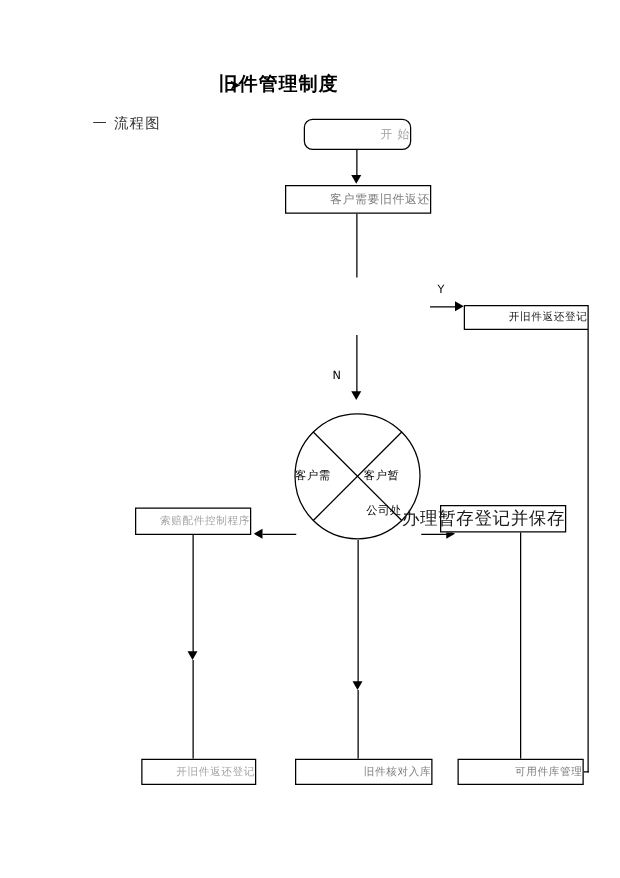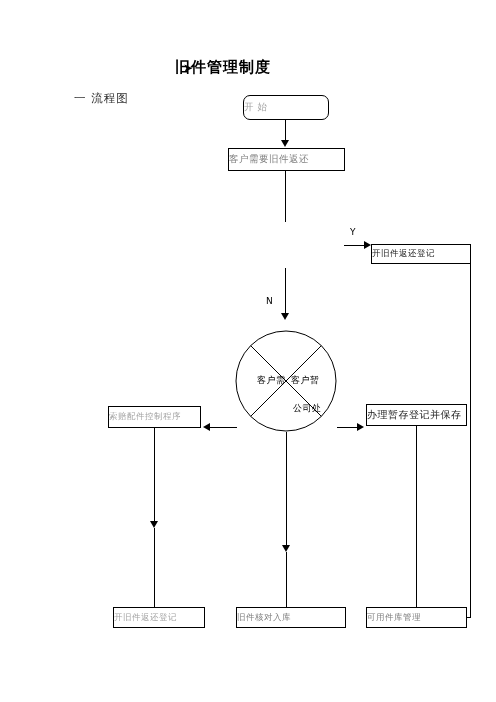--- a/index.html
+++ b/index.html
@@ -49,21 +49,21 @@
     white-space: nowrap;
   }
 
   
   .node {
     position: absolute;
     border: 1px solid #000;
     background: #fff;
     display: flex;
     align-items: center;
-    justify-content: flex-start;
+    justify-content: flex-end;
     font-size: 9.5px;
     letter-spacing: 0.5px;
     white-space: nowrap;
     color: #000;
   }
   .node.rounded { border-radius: 7px; }
 
   
   .faded {
     color: #4a4a4a;
@@ -185,37 +185,37 @@
   <div class="branch-label" style="left:266px; top:296px;">N</div>
   <div class="line vline" style="left:285px; top:268px; height:50px;"></div>
   <div class="arrowhead arrow-down" style="left:281px; top:313px;"></div>
 
   <div class="wheel" style="left:235px; top:330px;">
     <svg width="102" height="102" viewBox="0 0 102 102">
       <circle cx="51" cy="51" r="50" fill="#ffffff" stroke="#000000" stroke-width="1"></circle>
       <line x1="15.6" y1="15.6" x2="86.4" y2="86.4" stroke="#000000" stroke-width="1"></line>
       <line x1="86.4" y1="15.6" x2="15.6" y2="86.4" stroke="#000000" stroke-width="1"></line>
     </svg>
-    <span class="wheel-label" style="left:22px; top:44px;">客户需</span>
+    <span class="wheel-label" style="left:1px; top:44px;">客户需</span>
     <span class="wheel-label" style="left:56px; top:44px;">客户暂</span>
     <span class="wheel-label" style="left:32px; top:72px;margin-left:26px;">公司处</span>
     <span class="wheel-label" style="left:32px; top:18px;"></span>
   </div>
 
   <div class="line hline" style="left:210px; top:427px; width:27px;"></div>
   <div class="arrowhead arrow-left" style="left:203px; top:423px;"></div>
 
   <div class="node" style="left:108px; top:406px; width:93px; height:22px; font-size:8.5px;">
     <span class="faded-strong">索赔配件控制程序</span>
   </div>
 
   <div class="line hline" style="left:337px; top:427px; width:22px;"></div>
   <div class="arrowhead arrow-right" style="left:357px; top:423px;"></div>
 
-  <div class="node" style="left:366px; top:404px; width:101px; height:22px; font-size:10px;">
+  <div class="node" style="left:352px; top:404px; width:101px; height:22px; font-size:14px;">
     <span class="crisp">办理暂存登记并保存</span>
   </div>
 
   <div class="line vline" style="left:154px; top:428px; height:98px;"></div>
   <div class="arrowhead arrow-down" style="left:150px; top:521px;"></div>
   <div class="line vline" style="left:154px; top:528px; height:79px;"></div>
 
   <div class="line vline" style="left:286px; top:432px; height:118px;"></div>
   <div class="arrowhead arrow-down" style="left:282px; top:545px;"></div>
   <div class="line vline" style="left:286px; top:552px; height:55px;"></div>

